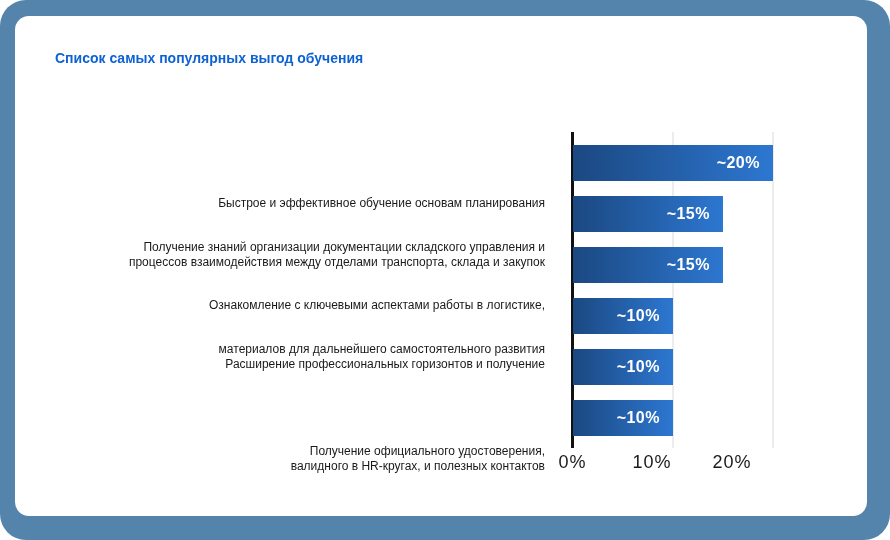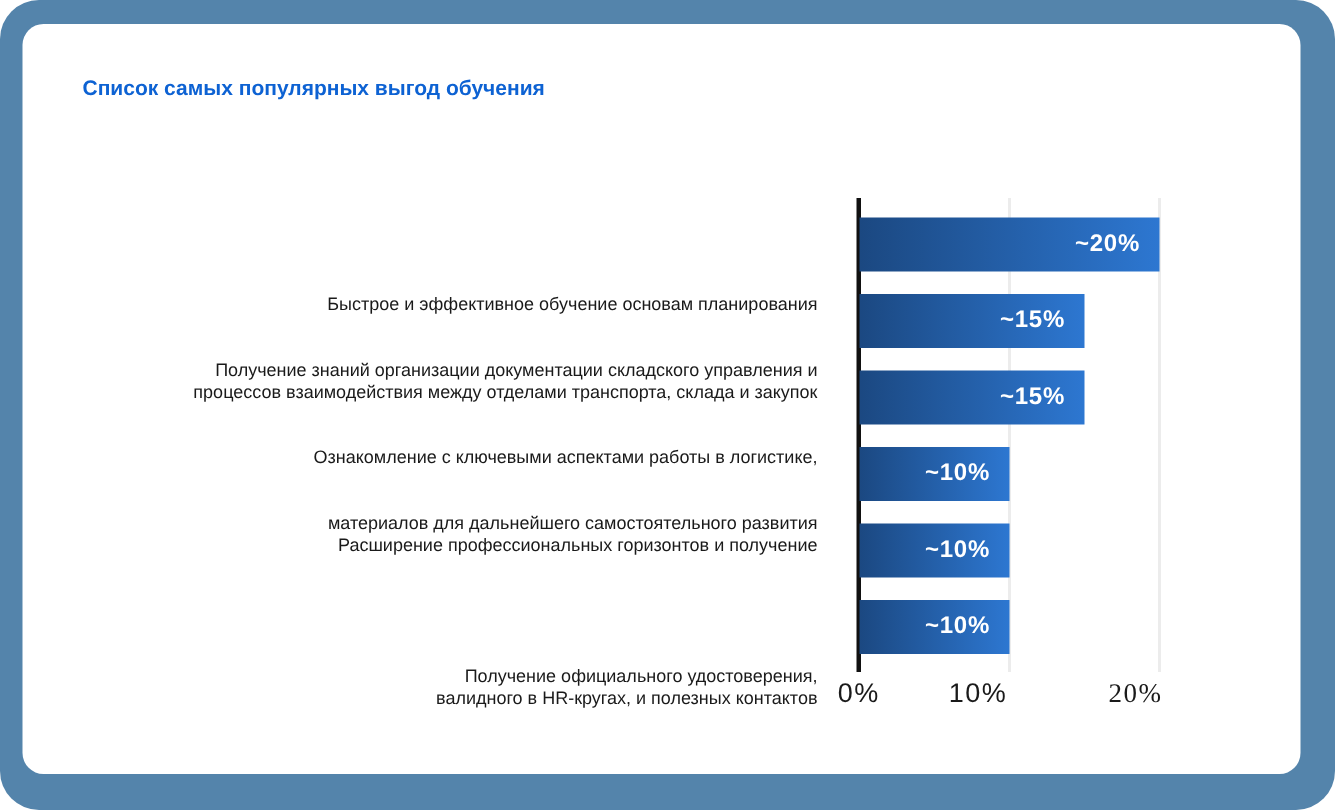--- a/index.html
+++ b/index.html
@@ -91,14 +91,14 @@
         <div>валидного в HR-кругах, и полезных контактов</div>
       </div>
       <div class="bar" style="width: 100px;">
         <span class="val">~10%</span>
       </div>
     </div>
   </div>
 
   <span class="tick" style="left: 572.5px;">0%</span>
   <span class="tick" style="left: 652px;">10%</span>
-  <span class="tick" style="left: 757px; font-family: Liberation Serif, serif;">20%</span>
+  <span class="tick" style="left: 732px;">20%</span>
 </div>
 
 </body></html>

